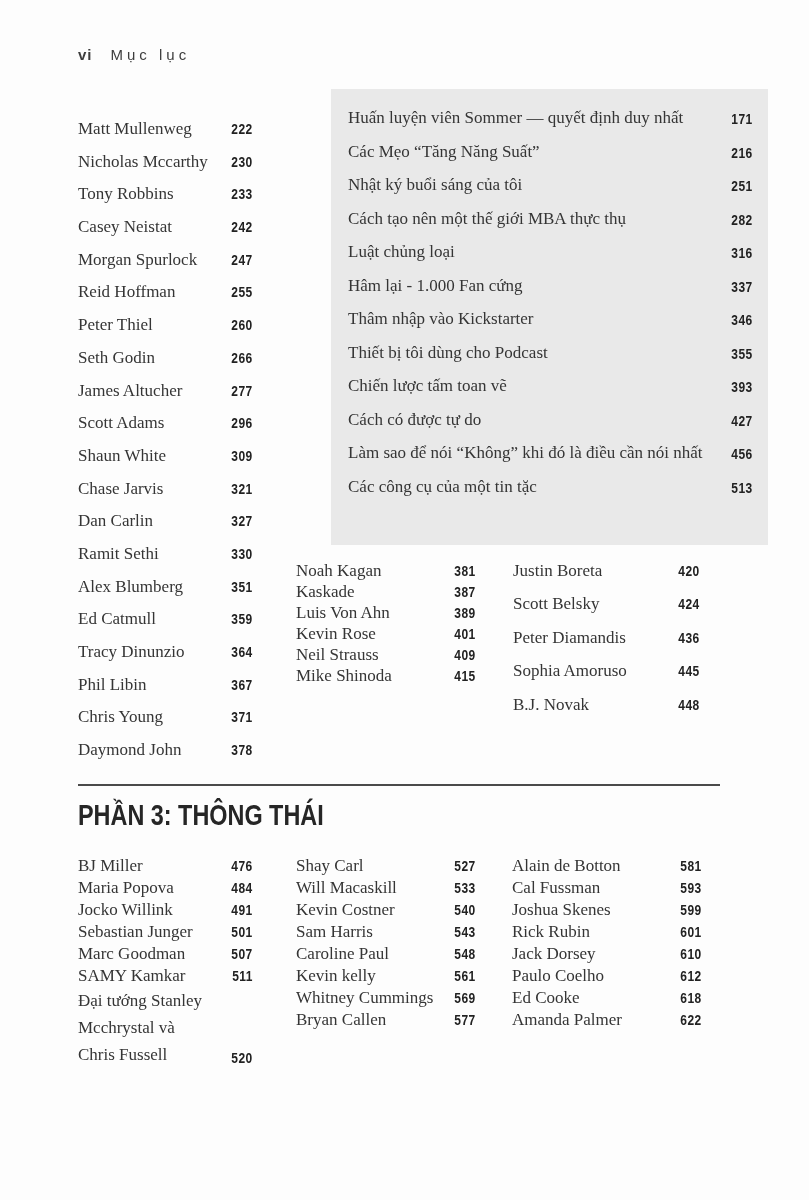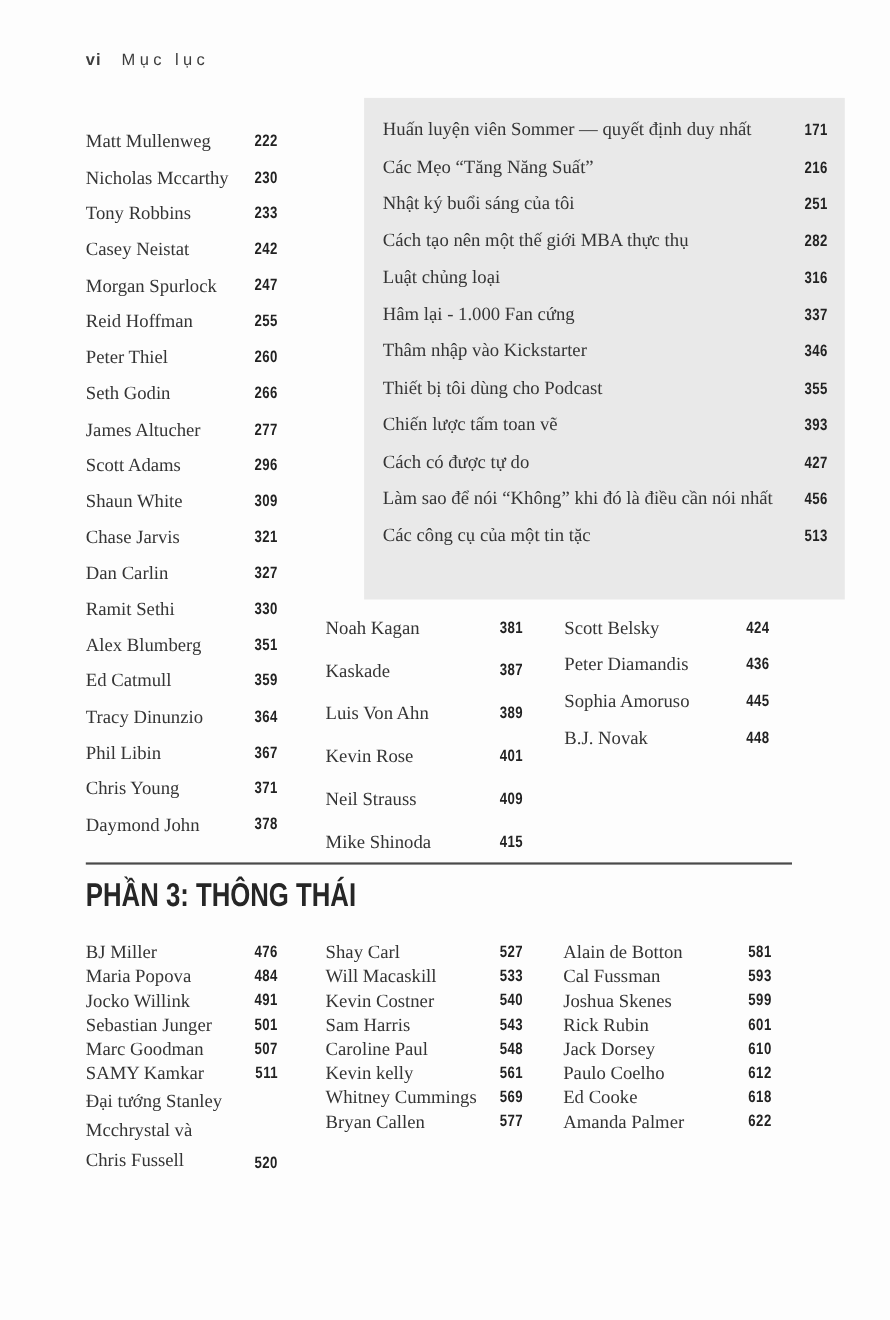--- a/index.html
+++ b/index.html
@@ -52,21 +52,21 @@
     box-sizing: border-box;
     padding: 18px 15px 13px 17px;
     display: flex; flex-direction: column; gap: 11.5px; margin-left: 48px;
   }
   .gray-box .row { line-height: 22px; }
   .gray-box .name { white-space: nowrap; }
 
   
   .mid-col-a {
     position: absolute; left: 296px; top: 560px; width: 180px;
-    display: flex; flex-direction: column; gap: 18px;
+    display: flex; flex-direction: column; gap: 0;
   }
   .mid-col-b {
     position: absolute; left: 513px; top: 560px; width: 187px;
     display: flex; flex-direction: column; gap: 12.4px;
   }
 
   
   .rule {
     position: absolute; left: 78px; top: 784px; width: 642px; height: 2px;
     background: #4a4a4a; border: none; margin: 0;
@@ -294,20 +294,24 @@
       </div>
 
       <div class="row">
         <span class="name">Mike Shinoda</span>
         <span class="num">415</span>
       </div>
     </div>
 
   <div class="mid-col-b">
 
+      <div class="row">
+        <span class="name">Justin Boreta</span>
+        <span class="num">420</span>
+      </div>
 
       <div class="row">
         <span class="name">Scott Belsky</span>
         <span class="num">424</span>
       </div>
 
       <div class="row">
         <span class="name">Peter Diamandis</span>
         <span class="num">436</span>
       </div>

